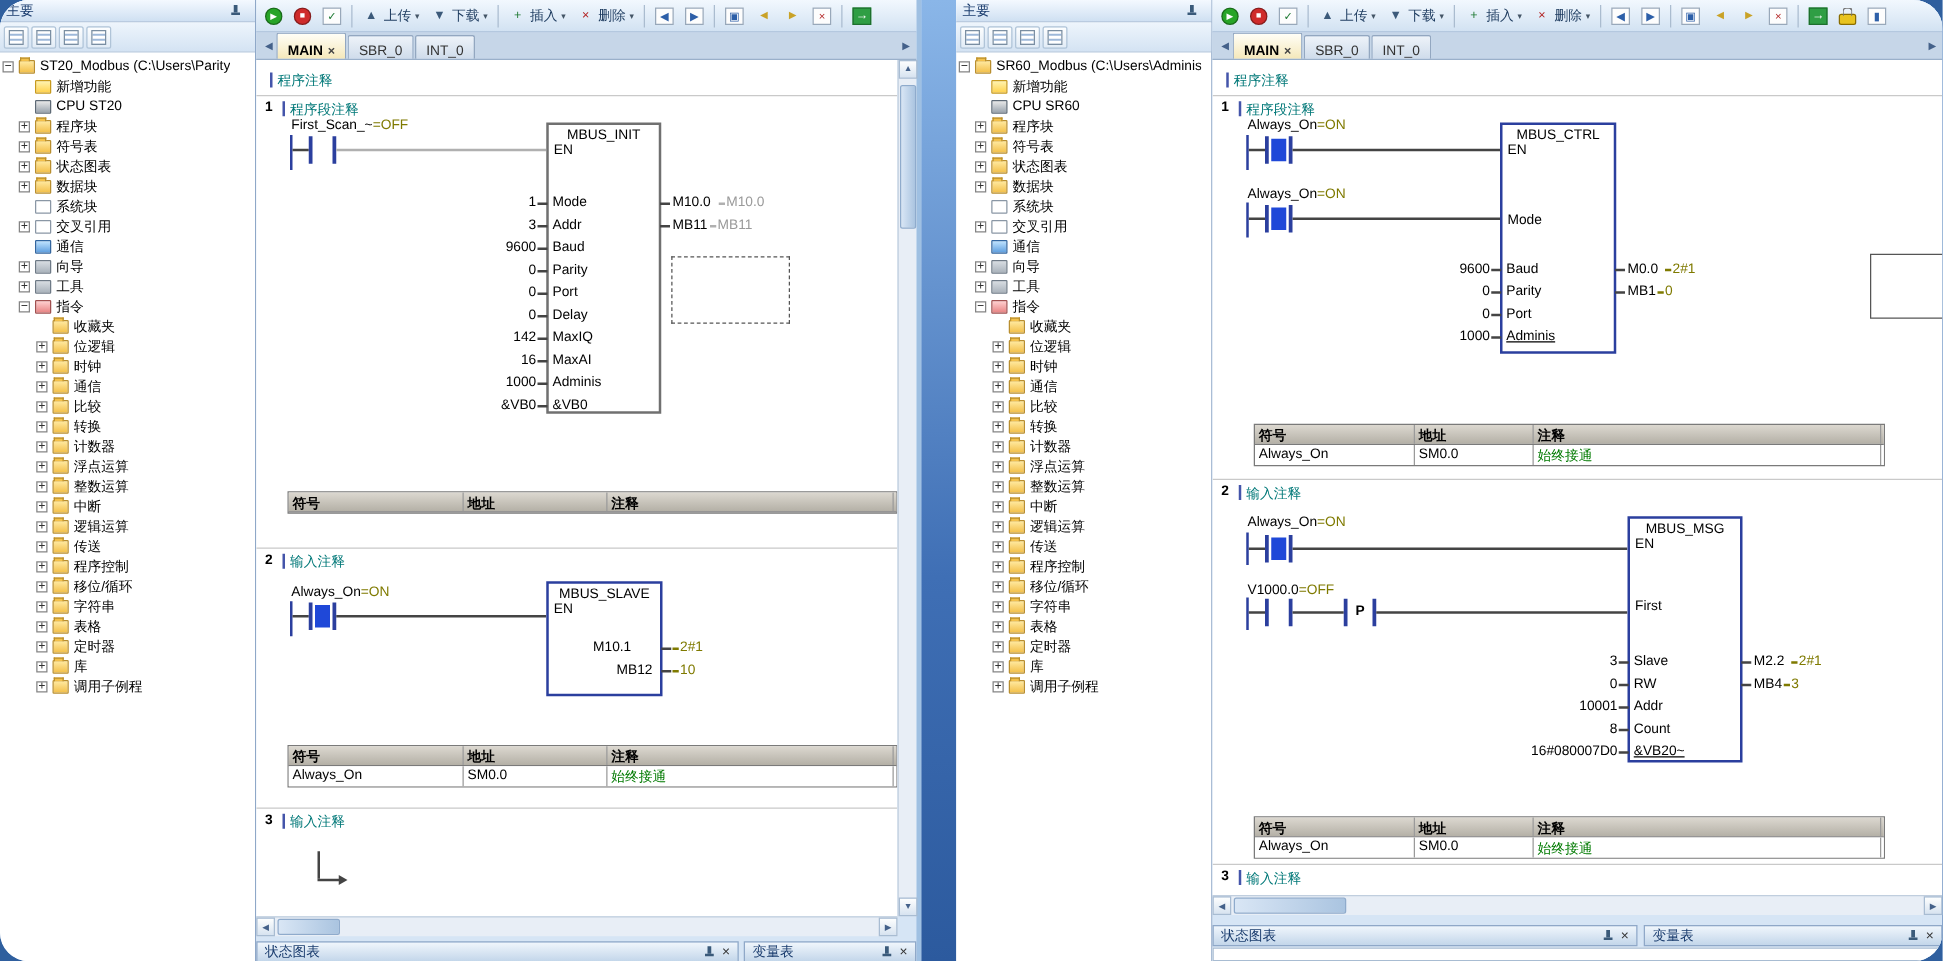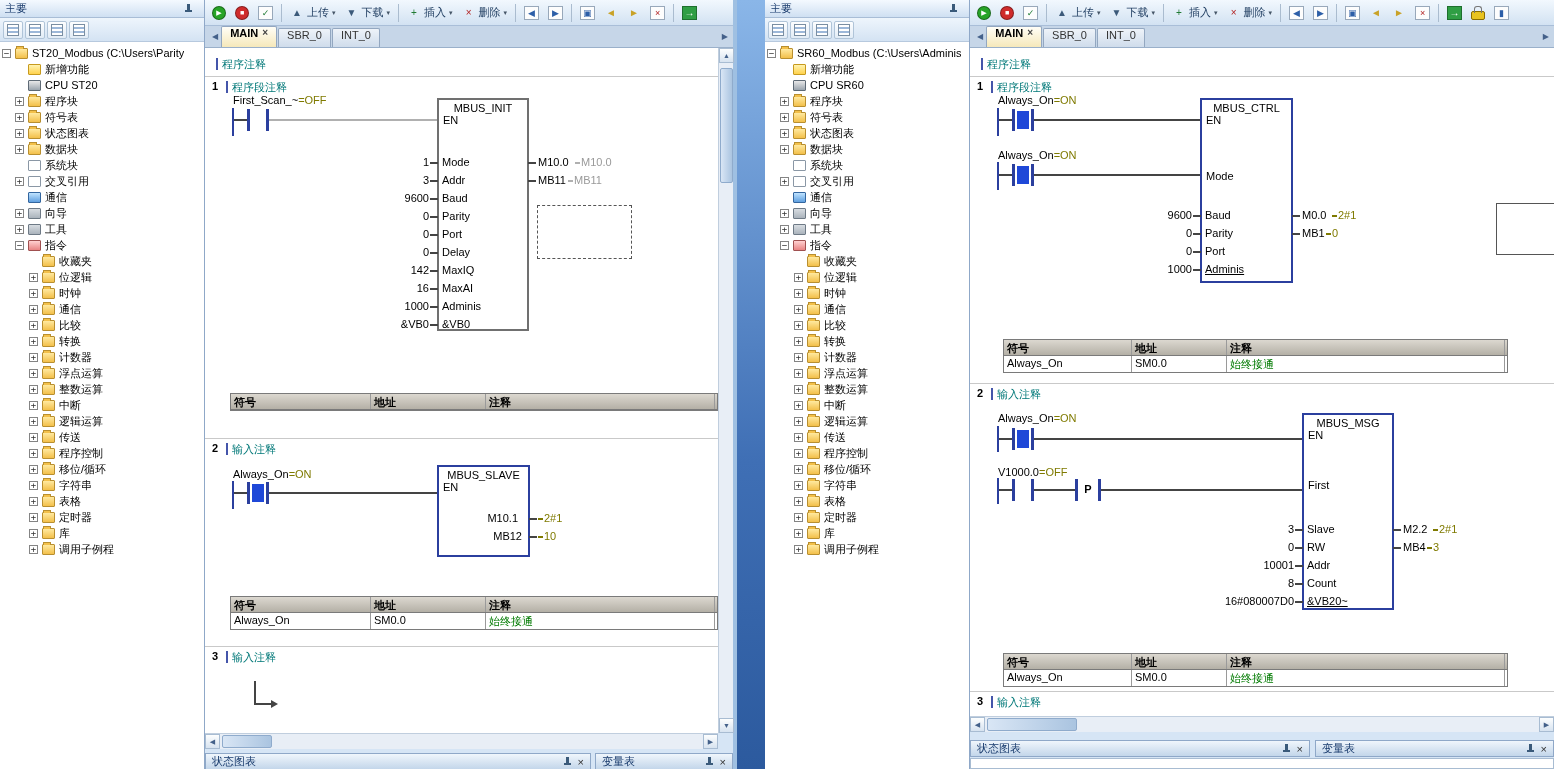--- a/index.html
+++ b/index.html
@@ -1,18 +1,18 @@
 <!DOCTYPE html>
 <html><head>
 <meta charset="utf-8">
 <style>
   *{margin:0;padding:0;box-sizing:border-box;}
   html,body{width:1554px;height:769px;overflow:hidden;}
   body{font-family:"Liberation Sans",sans-serif;background:#2f5f9e;}
-  #screen{position:relative;width:1554px;height:769px;background:linear-gradient(180deg,#8ab6e8,#3f6fb5 60%,#2c5a9e);overflow:hidden;}
+  #screen{position:relative;width:1554px;height:769px;background:linear-gradient(180deg,#8ab6e8,#3f6fb5 60%,#2c5a9e);overflow:hidden;border-radius:23px;}
   .plc-window{position:absolute;top:0;height:769px;background:#d6e5f5;}
   #win-left{left:0;width:737px;border-right:4px solid #9fc0e2;}
   #win-right{left:765px;width:789px;}
 
   
   .tree-panel{position:absolute;left:0;top:0;width:205px;height:769px;background:#fff;border-right:1px solid #8fa8c8;display:flex;flex-direction:column;}
   .panel-header{height:18px;background:linear-gradient(#f4f9ff,#cfe0f2);border-bottom:1px solid #a8bdd6;display:flex;align-items:center;padding:0 5px;font-size:11px;color:#1a3c6e;flex:0 0 18px;}
   .ph-title{flex:1;}
   .tree-toolbar{height:24px;background:linear-gradient(#eef5fc,#d4e3f3);border-bottom:1px solid #b7c9de;display:flex;align-items:center;gap:2px;padding:0 3px;flex:0 0 24px;}
   .mini-btn{width:20px;height:18px;border:1px solid #b0c4d8;border-radius:2px;background:linear-gradient(#fdfeff,#e2ecf6);display:flex;align-items:center;justify-content:center;}
@@ -46,21 +46,21 @@
   .ic-box{width:15px;height:14px;background:#fdfdfd;border:1px solid #98a8ba;font-size:9px;display:flex;align-items:center;justify-content:center;}
   .ic-boxg{width:15px;height:14px;background:#2f9e44;border:1px solid #1e6f2e;color:#fff;font-size:10px;display:flex;align-items:center;justify-content:center;}
   .ic-plain{font-size:10px;}
   .ic-lock{position:relative;width:12px;height:9px;background:#e8c31f;border:1px solid #8a6d00;border-radius:2px;margin-top:5px;}
   .ic-lock::before{content:"";position:absolute;left:2px;top:-6px;width:6px;height:6px;border:1px solid #777;border-bottom:none;border-radius:3px 3px 0 0;}
 
   .tab-bar{position:absolute;left:0;top:26px;right:0;height:22px;background:#c6d6e8;border-bottom:1px solid #9ab0ca;display:flex;align-items:flex-end;padding-left:4px;}
   .tab-nav{font-size:8px;color:#44618a;align-self:center;padding:0 3px;}
   .tab-nav.right{position:absolute;right:2px;}
   .tabs{display:flex;align-items:flex-end;}
-  .tab{height:19px;padding:0 8px;font-size:11px;display:flex;align-items:flex-start;gap:4px;border:1px solid #93a7c0;border-bottom:none;background:linear-gradient(#eef3f9,#cfdceb);margin-right:1px;border-radius:2px 2px 0 0;color:#333;white-space:nowrap;}
+  .tab{height:19px;padding:0 8px;font-size:11px;display:flex;align-items:flex-end;gap:4px;border:1px solid #93a7c0;border-bottom:none;background:linear-gradient(#eef3f9,#cfdceb);margin-right:1px;border-radius:2px 2px 0 0;color:#333;white-space:nowrap;}
   .tab.active{background:linear-gradient(#fffef7,#f5e8ba);font-weight:bold;color:#000;height:21px;}
   .tab-close{font-size:10px;color:#444;}
 
   .ladder{position:absolute;background:#fff;overflow:hidden;font-size:11px;}
   #ladder-left{left:0;top:48px;width:513px;height:685px;}
   #ladder-right{left:0;top:48px;width:584px;height:668px;}
   .net-sep{position:absolute;left:0;right:0;height:1px;background:#c9c9c9;}
   .net-num{position:absolute;font-weight:bold;color:#000;}
   .net-comment,.prog-comment{position:absolute;color:#007878;white-space:nowrap;}
   .comment-bar{position:absolute;width:2px;background:#4455aa;}
@@ -481,21 +481,21 @@
           <span class="pin-name" style="left: 237px; top: 216px;">MaxIQ</span>
           <span class="pin-val" style="left: 140px; top: 234px; width: 84px;">16</span>
           <div class="wire" style="left: 225px; top: 240px; width: 8px;"></div>
           <span class="pin-name" style="left: 237px; top: 234px;">MaxAI</span>
           <span class="pin-val" style="left: 140px; top: 252px; width: 84px;">1000</span>
           <div class="wire" style="left: 225px; top: 258px; width: 8px;"></div>
           <span class="pin-name" style="left: 237px; top: 252px;">Adminis</span>
           <span class="pin-val" style="left: 140px; top: 270px; width: 84px;">&amp;VB0</span>
           <div class="wire" style="left: 225px; top: 276px; width: 8px;"></div>
           <span class="pin-name" style="left: 237px; top: 270px;">&amp;VB0</span>
-          <span class="pin-out-inside" style="left: 253px; width: 60px; top: 464px;">M10.1</span>
+          <span class="pin-out-inside" style="left: 240px; width: 60px; top: 464px;">M10.1</span>
           <div class="wire" style="left: 324px; top: 470px; width: 8px;"></div>
           <div class="wire olivebg" style="left: 333px; top: 470px; width: 5px;"></div>
           <span class="pin-mon olive" style="left: 339px; top: 464px;">2#1</span>
           <span class="pin-out-inside" style="left: 257px; width: 60px; top: 482px;">MB12</span>
           <div class="wire" style="left: 324px; top: 488px; width: 8px;"></div>
           <div class="wire olivebg" style="left: 333px; top: 488px; width: 5px;"></div>
           <span class="pin-mon olive" style="left: 339px; top: 482px;">10</span>
         </div>
 
       <div class="vscroll" style="left:513px;top:48px;height:685px">

